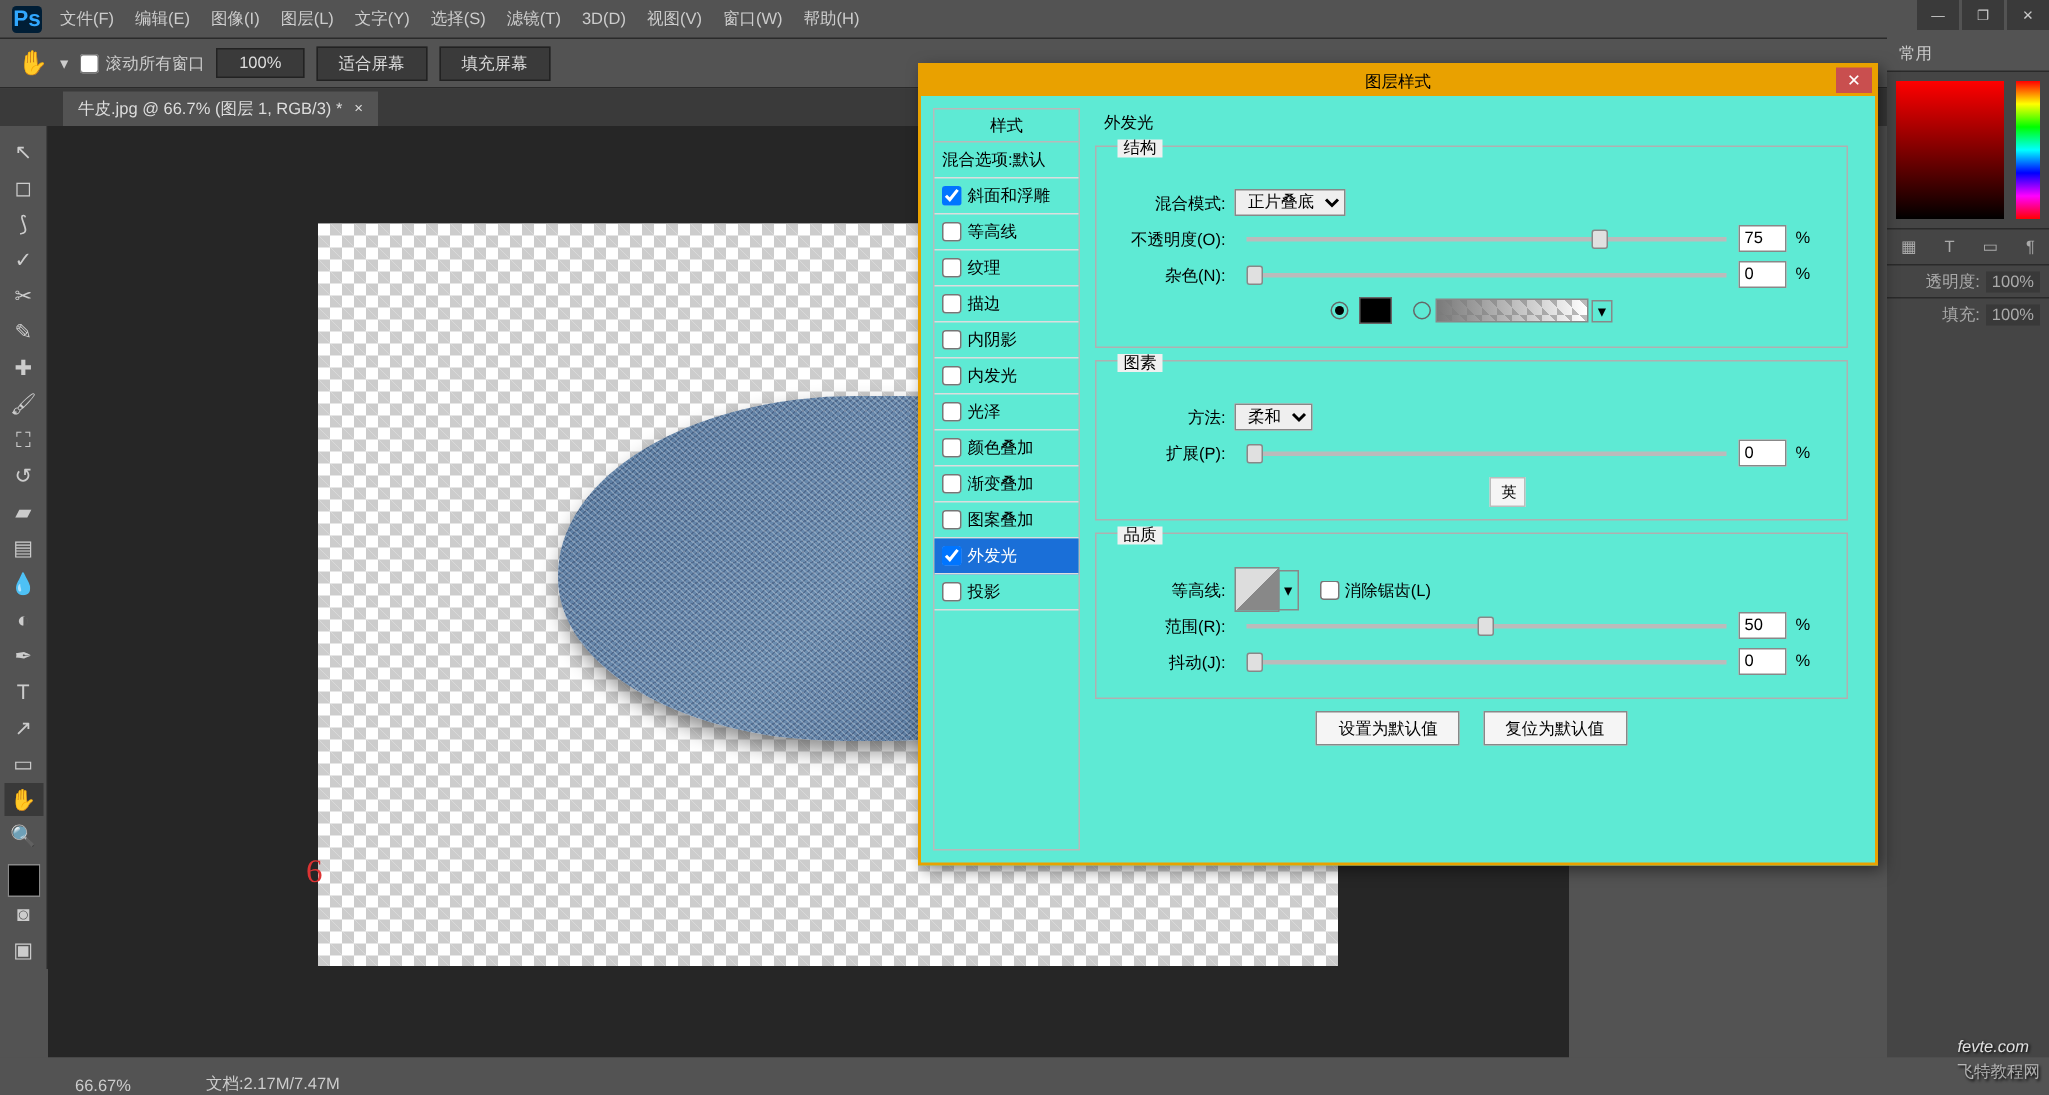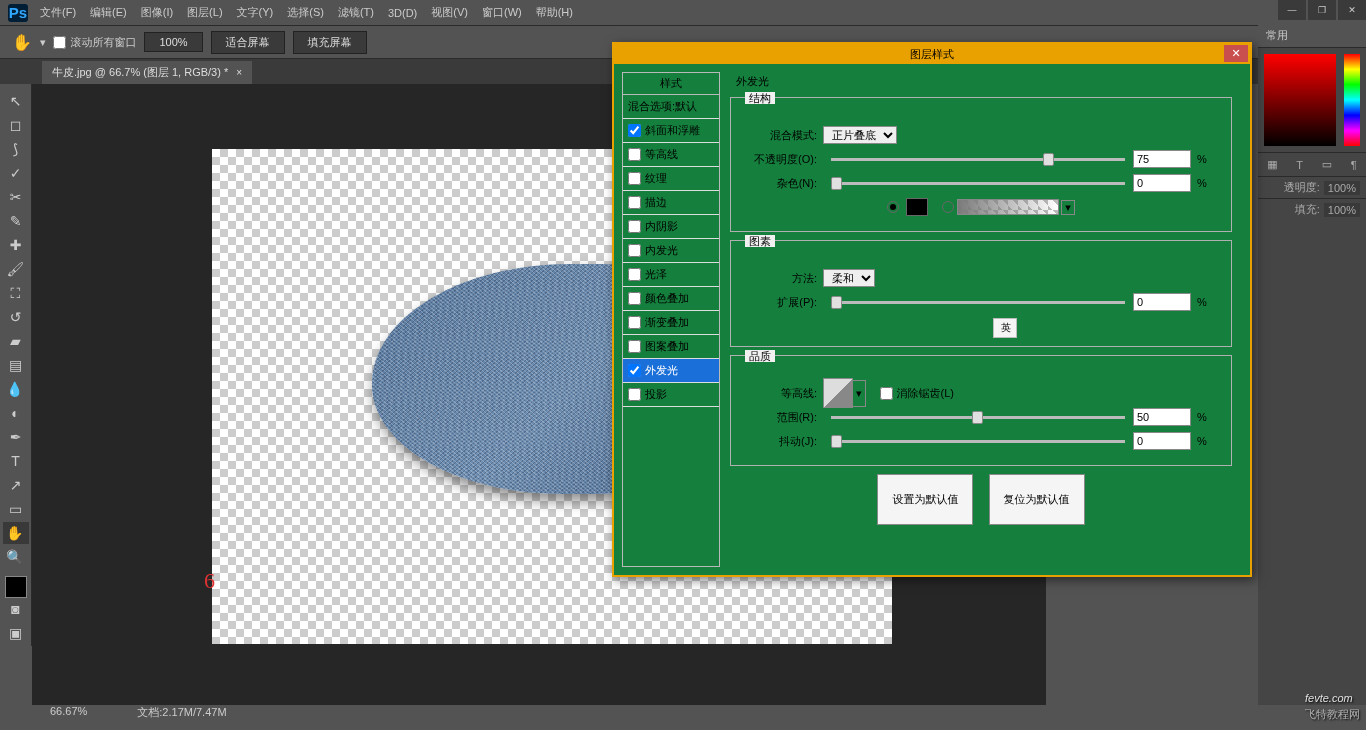--- a/index.html
+++ b/index.html
@@ -19,63 +19,63 @@
 .toolbox{position:absolute;left:0;top:84px;width:32px;background:#535353;border-right:1px solid #2a2a2a;display:flex;flex-direction:column;align-items:center;padding-top:6px}
 .toolbox .t{width:26px;height:22px;display:flex;align-items:center;justify-content:center;color:#ccc;font-size:14px;margin-bottom:2px}
 .toolbox .t.sel{background:#393939}
 .swatch{width:22px;height:22px;background:#000;border:1px solid #888;margin-top:6px;position:relative}
 .swatch::after{content:"";position:absolute;left:-6px;top:-6px;width:22px;height:22px;background:#fff;border:1px solid #888;z-index:-1}
 .canvas{position:absolute;left:32px;top:84px;right:320px;bottom:25px;background:#262626;overflow:hidden}
 .artboard{position:absolute;left:180px;top:65px;width:680px;height:495px;background:#fff;background-image:linear-gradient(45deg,#ccc 25%,transparent 25%,transparent 75%,#ccc 75%),linear-gradient(45deg,#ccc 25%,transparent 25%,transparent 75%,#ccc 75%);background-size:16px 16px;background-position:0 0,8px 8px}
 .denim{position:absolute;left:160px;top:115px;width:420px;height:230px;border-radius:50% 48% 50% 48%/55% 58% 48% 50%;background:linear-gradient(135deg,#5b7a9d,#6e8dae,#4c6a8e);box-shadow:2px 7px 14px rgba(0,0,0,.45);filter:contrast(1.05)}
 .denim::before{content:"";position:absolute;inset:0;background:repeating-linear-gradient(40deg,rgba(255,255,255,.22) 0 1px,transparent 1px 3px),repeating-linear-gradient(-40deg,rgba(0,0,30,.2) 0 1px,transparent 1px 3px);border-radius:inherit}
 .marker6{position:absolute;left:172px;top:484px;color:#d33;font-family:cursive;font-size:22px}
-.statusbar{position:absolute;left:0;bottom:0;right:0;height:25px;background:#535353;color:#ccc;display:flex;align-items:flex-start;padding-left:50px;font-size:11px}
+.statusbar{position:absolute;left:0;bottom:0;right:0;height:25px;background:#535353;color:#ccc;display:flex;align-items:flex-end;padding-left:50px;font-size:11px}
 .statusbar .zoom{margin-right:50px}
 .rpanel{position:absolute;right:0;top:24px;width:108px;bottom:25px;background:#454545}
 .rpanel .tab{height:24px;background:#535353;color:#ccc;padding:4px 8px;border-bottom:1px solid #2a2a2a}
 .colorpick{height:104px;background:#454545;position:relative;margin:0}
 .colorpick .grad{position:absolute;left:6px;top:6px;width:72px;height:92px;background:linear-gradient(to bottom,#f00,#000)}
 .colorpick .hue{position:absolute;right:6px;top:6px;width:16px;height:92px;background:linear-gradient(to bottom,#f00,#ff0,#0f0,#0ff,#00f,#f0f,#f00)}
 .iconrow{height:24px;display:flex;align-items:center;justify-content:space-around;color:#aaa;border-top:1px solid #2a2a2a}
 .proprow{height:22px;display:flex;align-items:center;justify-content:flex-end;color:#aaa;padding-right:6px;font-size:10px;border-top:1px solid #2a2a2a}
 .proprow .val{background:#393939;padding:1px 4px;margin-left:4px}
 
-.dlg{position:absolute;left:612px;top:42px;width:640px;height:535px;background:#15803d;border:2px solid #e9a100;box-shadow:3px 3px 10px rgba(0,0,0,.5)}
+.dlg{position:absolute;left:612px;top:42px;width:640px;height:535px;background:#5eead4;border:2px solid #e9a100;box-shadow:3px 3px 10px rgba(0,0,0,.5)}
 .dlg-title{height:20px;background:#e9a100;color:#000;display:flex;align-items:center;justify-content:center;position:relative;font-size:12px}
 .dlg-close{position:absolute;right:2px;top:1px;width:24px;height:17px;background:#c94f4f;color:#fff;display:flex;align-items:center;justify-content:center}
 .dlg-body{display:flex;padding:8px;height:calc(100% - 20px)}
 .styles{width:98px;border:1px solid #b9b9b9}
 .styles .hdr{text-align:center;padding:3px;border-bottom:1px solid #b9b9b9}
 .styles .row{padding:4px 5px;display:flex;align-items:center;border-bottom:1px solid #ddd}
 .styles .row input{margin-right:4px}
 .styles .row.sel{background:#1a6fd8;color:#fff}
 .mid{flex:1;padding:0 10px}
 .fset{border:1px solid #b0b0b0;margin-bottom:8px;padding:8px 8px 10px}
 .fset>.lg{position:relative;top:-15px;background:#f0f0f0;padding:0 4px;margin-left:6px}
 .frow{display:flex;align-items:center;margin:4px 0;height:20px}
 .frow label{width:78px;text-align:right;margin-right:6px}
 .slider{flex:1;height:3px;background:#bbb;position:relative;margin:0 8px}
 .slider .th{position:absolute;top:-5px;width:11px;height:13px;background:#e0e0e0;border:1px solid #888;border-radius:2px}
-.frow input.num{width:58px;height:18px;border:1px solid #888;text-align:left;padding-left:3px}
+.frow input.num{width:32px;height:18px;border:1px solid #888;text-align:left;padding-left:3px}
 .frow input.num.hl{background:#1a6fd8;color:#fff}
 .frow .unit{width:26px;margin-left:6px}
 .frow select{height:18px;border:1px solid #888;padding:0 4px}
 .colorbtn{width:22px;height:18px;background:#000;border:1px solid #666;margin-left:4px}
 .gradbar{width:102px;height:16px;background:linear-gradient(to right,#888,#fff,#888);border:1px solid #888;background-image:linear-gradient(to right,#7a7a7a,rgba(120,120,120,0)),linear-gradient(45deg,#bbb 25%,#fff 25%,#fff 75%,#bbb 75%),linear-gradient(45deg,#bbb 25%,#fff 25%,#fff 75%,#bbb 75%);background-size:100% 100%,10px 10px,10px 10px;background-position:0 0,0 0,5px 5px}
 .contour{width:30px;height:30px;border:1px solid #888;background:linear-gradient(135deg,#ddd 50%,#888 50%)}
 .radio{width:12px;height:12px;border:1px solid #666;border-radius:50%;display:inline-flex;align-items:center;justify-content:center;margin-right:3px}
 .radio.on::after{content:"";width:6px;height:6px;background:#000;border-radius:50%}
 .side{width:126px;display:flex;flex-direction:column;align-items:stretch;padding-left:6px}
 .side button{height:22px;margin-bottom:6px;border:1px solid #888;background:#f5f5f5}
 .side .prev{display:flex;align-items:center;margin:6px 0 6px 18px}
 .side .prev input{margin-right:4px}
 .side .swprev{width:50px;height:50px;background:linear-gradient(135deg,#555,#2a2a2a);align-self:center;border:1px solid #aaa;margin-top:8px}
 .dlg-btns{text-align:center;margin-top:6px}
-.dlg-btns button{padding:17px 14px;border:1px solid #888;background:#f5f5f5;margin:0 6px}
+.dlg-btns button{padding:3px 14px;border:1px solid #888;background:#f5f5f5;margin:0 6px}
 .watermark{position:absolute;right:6px;bottom:8px;color:rgba(255,255,255,.85);font-style:italic;font-size:20px;text-shadow:1px 1px 2px #000}
 .watermark small{display:block;font-size:11px;color:rgba(255,255,255,.6);font-style:normal}
 </style>
 </head>
 <body>
 
 <div class="menubar">
   <div class="ps-icon">Ps</div>
   <span>文件(F)</span>
   <span>编辑(E)</span>

